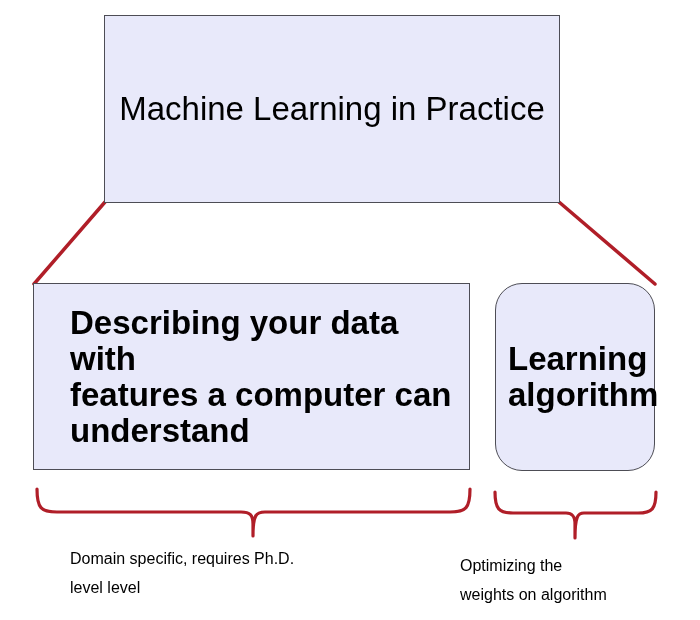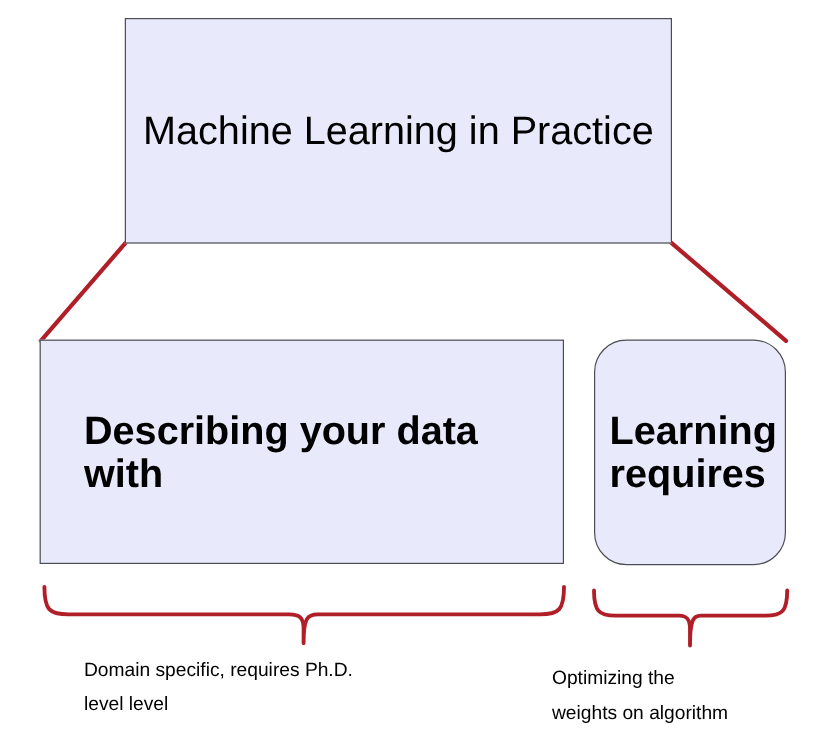--- a/index.html
+++ b/index.html
@@ -93,27 +93,29 @@
     <path d="M495,492 C495,509 499,513 513,513 L566,513 C572,513 575,516 575,524 L575,538 C575,516 578,513 584,513 L638,513 C652,513 656,509 656,492" stroke="#B01E28" stroke-width="3.2" stroke-linecap="round" stroke-linejoin="round" fill="none"></path>
   </svg>
 
   <div id="top-box" class="box">
     <span>Machine Learning in Practice</span>
   </div>
 
   <div id="left-box" class="box">
     <span>
       <span class="line">Describing your data with</span>
+      <span class="line">features a computer can</span>
+      <span class="line">understand</span>
     </span>
   </div>
 
   <div id="right-box" class="box">
     <span>
       <span class="line">Learning</span>
-      <span class="line">requires</span>
+      <span class="line">algorithm</span>
     </span>
   </div>
 
   <div id="left-caption" class="caption">
     <span class="line">Domain specific, requires Ph.D.</span>
     <span class="line">level level</span>
   </div>
 
   <div id="right-caption" class="caption">
     <span class="line">Optimizing the</span>

